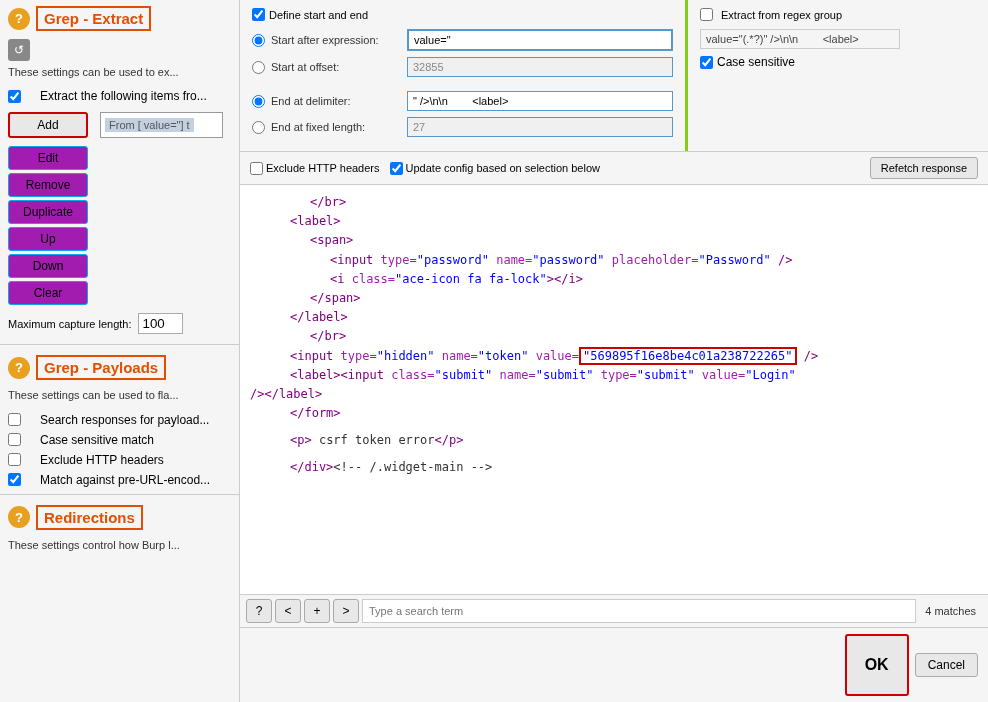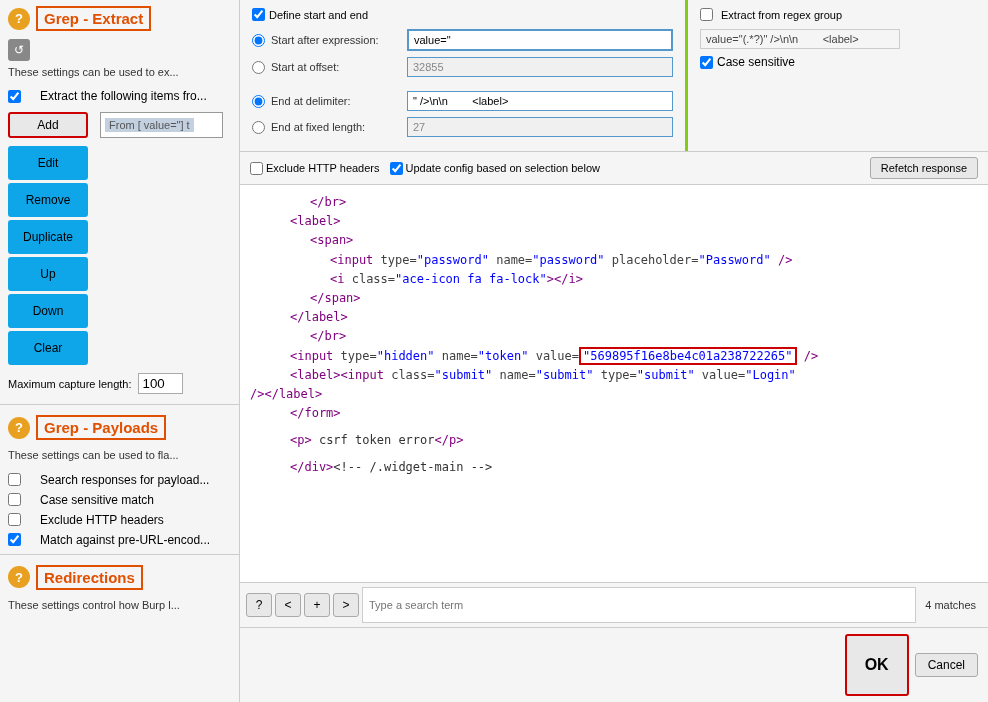--- a/index.html
+++ b/index.html
@@ -103,22 +103,22 @@
       display: flex;
       flex-direction: column;
       align-items: flex-start;
       padding: 2px 8px;
       gap: 3px;
     }
 
     .btn {
       width: 80px;
       padding: 4px 8px;
-      background: #0ea5e9;
-      border: 6px solid #0ea5e9;
+      background: #a21caf;
+      border: 1px solid #0ea5e9;
       border-radius: 3px;
       cursor: pointer;
       font-size: 12px;
       text-align: center;
     }
     .btn.add-btn {
       border: 2px solid #cc0000;
       background: #e8e8e8;
     }
 
@@ -265,21 +265,21 @@
       overflow-y: auto;
       padding: 8px 10px;
       font-family: monospace;
       font-size: 12px;
       line-height: 1.6;
       color: #333;
     }
     .code-area .indent3 { margin-left: 60px; }
 
     .tag { color: #800080; }
-    .attr { color: #404040; }
+    .attr { color: #a21caf; }
     .value { color: #0000ff; }
     .text-content { color: #333; }
 
     
     .search-bar {
       display: flex;
       align-items: center;
       padding: 4px 6px;
       background: #f5f5f5;
       border-top: 1px solid #ccc;
@@ -294,21 +294,21 @@
       border-radius: 3px;
       cursor: pointer;
       display: flex;
       align-items: center;
       justify-content: center;
       font-size: 12px;
     }
 
     .search-input {
       flex: 1;
-      height: 36px;
+      height: 24px;
       border: 1px solid #ccc;
       padding: 2px 6px;
       font-size: 11px;
       color: #888;
     }
 
     .match-count {
       font-size: 11px;
       color: #333;
       padding: 0 6px;

